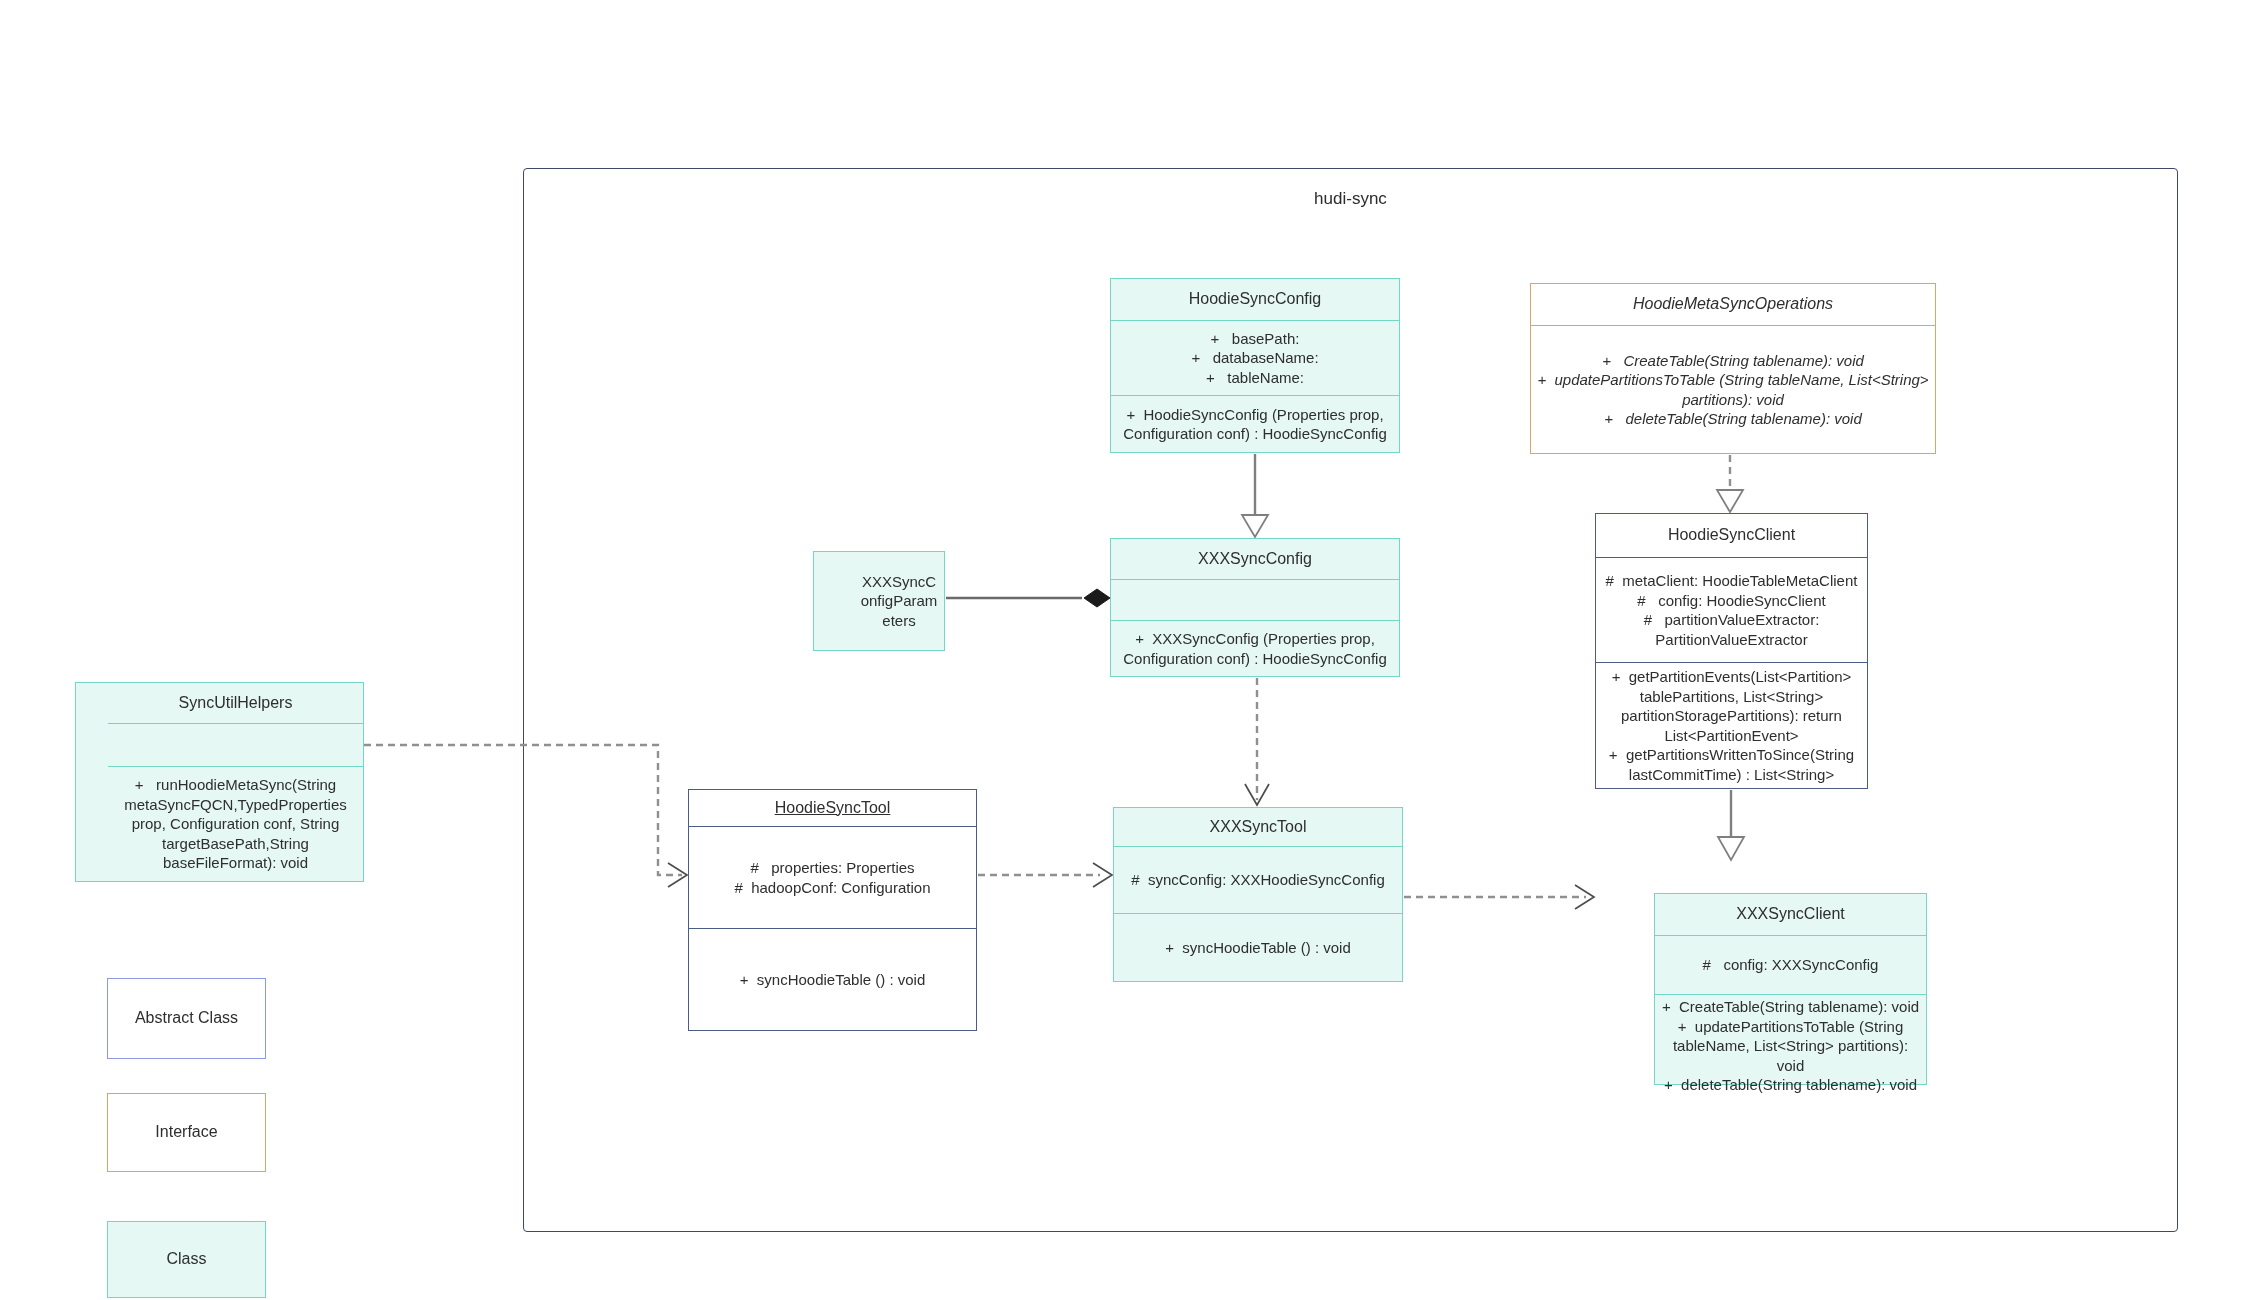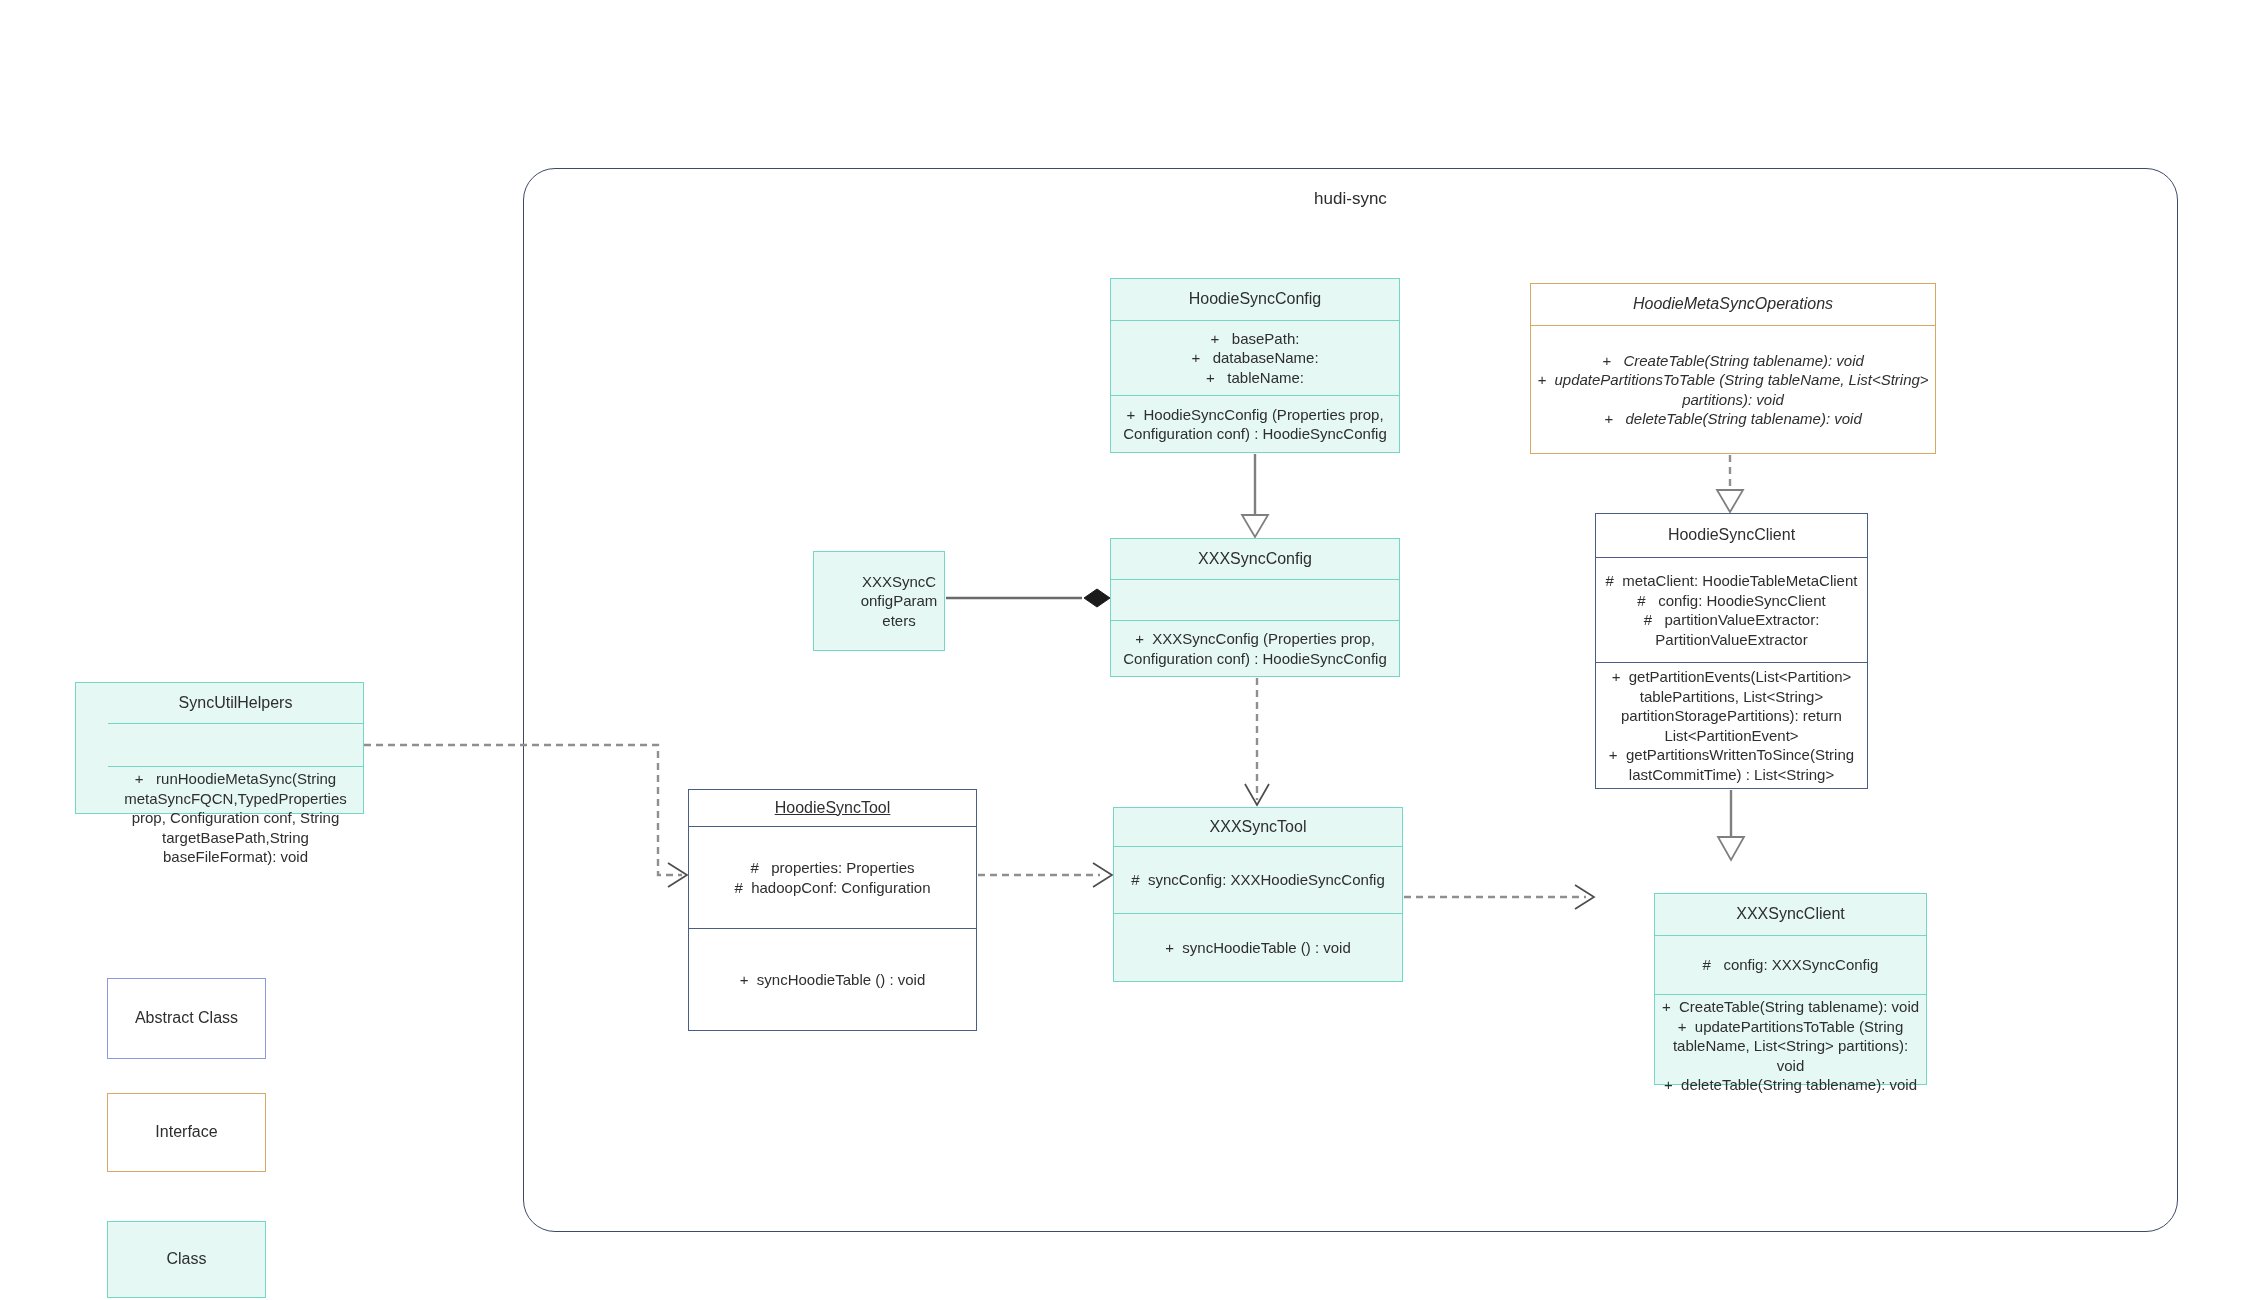--- a/index.html
+++ b/index.html
@@ -2,21 +2,21 @@
 <html><head>
 <meta charset="utf-8">
 <style>
   html,body { margin:0; padding:0; background:#ffffff; }
   .canvas {
     position:relative; width:2248px; height:1300px; overflow:hidden;
     font-family:"Liberation Sans", sans-serif; color:#2e2e2e; background:#ffffff;
   }
   .frame {
     position:absolute; left:523px; top:168px; width:1655px; height:1064px;
-    border:1.5px solid #3d4a66; border-radius:32px; box-sizing:border-box;
+    border:1.5px solid #3d4a66; border-radius:4px; box-sizing:border-box;
   }
   .frame-label {
     position:absolute; top:20px; left:0; right:0;
     text-align:center; font-size:17px; color:#2b2b2b;
   }
   .uml {
     position:absolute; box-sizing:border-box; display:flex; flex-direction:column;
     text-align:center; font-size:15px; line-height:1.3;
   }
   .uml .sec {
@@ -118,21 +118,21 @@
       <div class="member">#&nbsp;&nbsp;metaClient: HoodieTableMetaClient</div>
       <div class="member">#&nbsp;&nbsp;&nbsp;config: HoodieSyncClient</div>
       <div class="member">#&nbsp;&nbsp;&nbsp;partitionValueExtractor: PartitionValueExtractor</div>
     </div>
     <div class="sec grow">
       <div class="member">+&nbsp;&nbsp;getPartitionEvents(List&lt;Partition&gt; tablePartitions, List&lt;String&gt; partitionStoragePartitions): return List&lt;PartitionEvent&gt;</div>
       <div class="member">+&nbsp;&nbsp;getPartitionsWrittenToSince(String lastCommitTime) : List&lt;String&gt;</div>
     </div>
   </div>
 
-  <div class="uml teal" style="left:75px; top:682px; width:289px; height:132px;padding-left:32px;">
+  <div class="uml teal" style="left:75px; top:682px; width:289px; height:200px;padding-left:32px;">
     <div class="sec title" style="height:40px;">SyncUtilHelpers</div>
     <div class="sec" style="height:43px;"></div>
     <div class="sec grow">
       <div class="member">+&nbsp;&nbsp;&nbsp;runHoodieMetaSync(String metaSyncFQCN,TypedProperties prop, Configuration conf, String targetBasePath,String baseFileFormat): void</div>
     </div>
   </div>
 
   <div class="uml abstract" style="left:688px; top:789px; width:289px; height:242px;">
     <div class="sec title" style="height:36px;text-decoration:underline;">HoodieSyncTool</div>
     <div class="sec" style="height:102px;">

